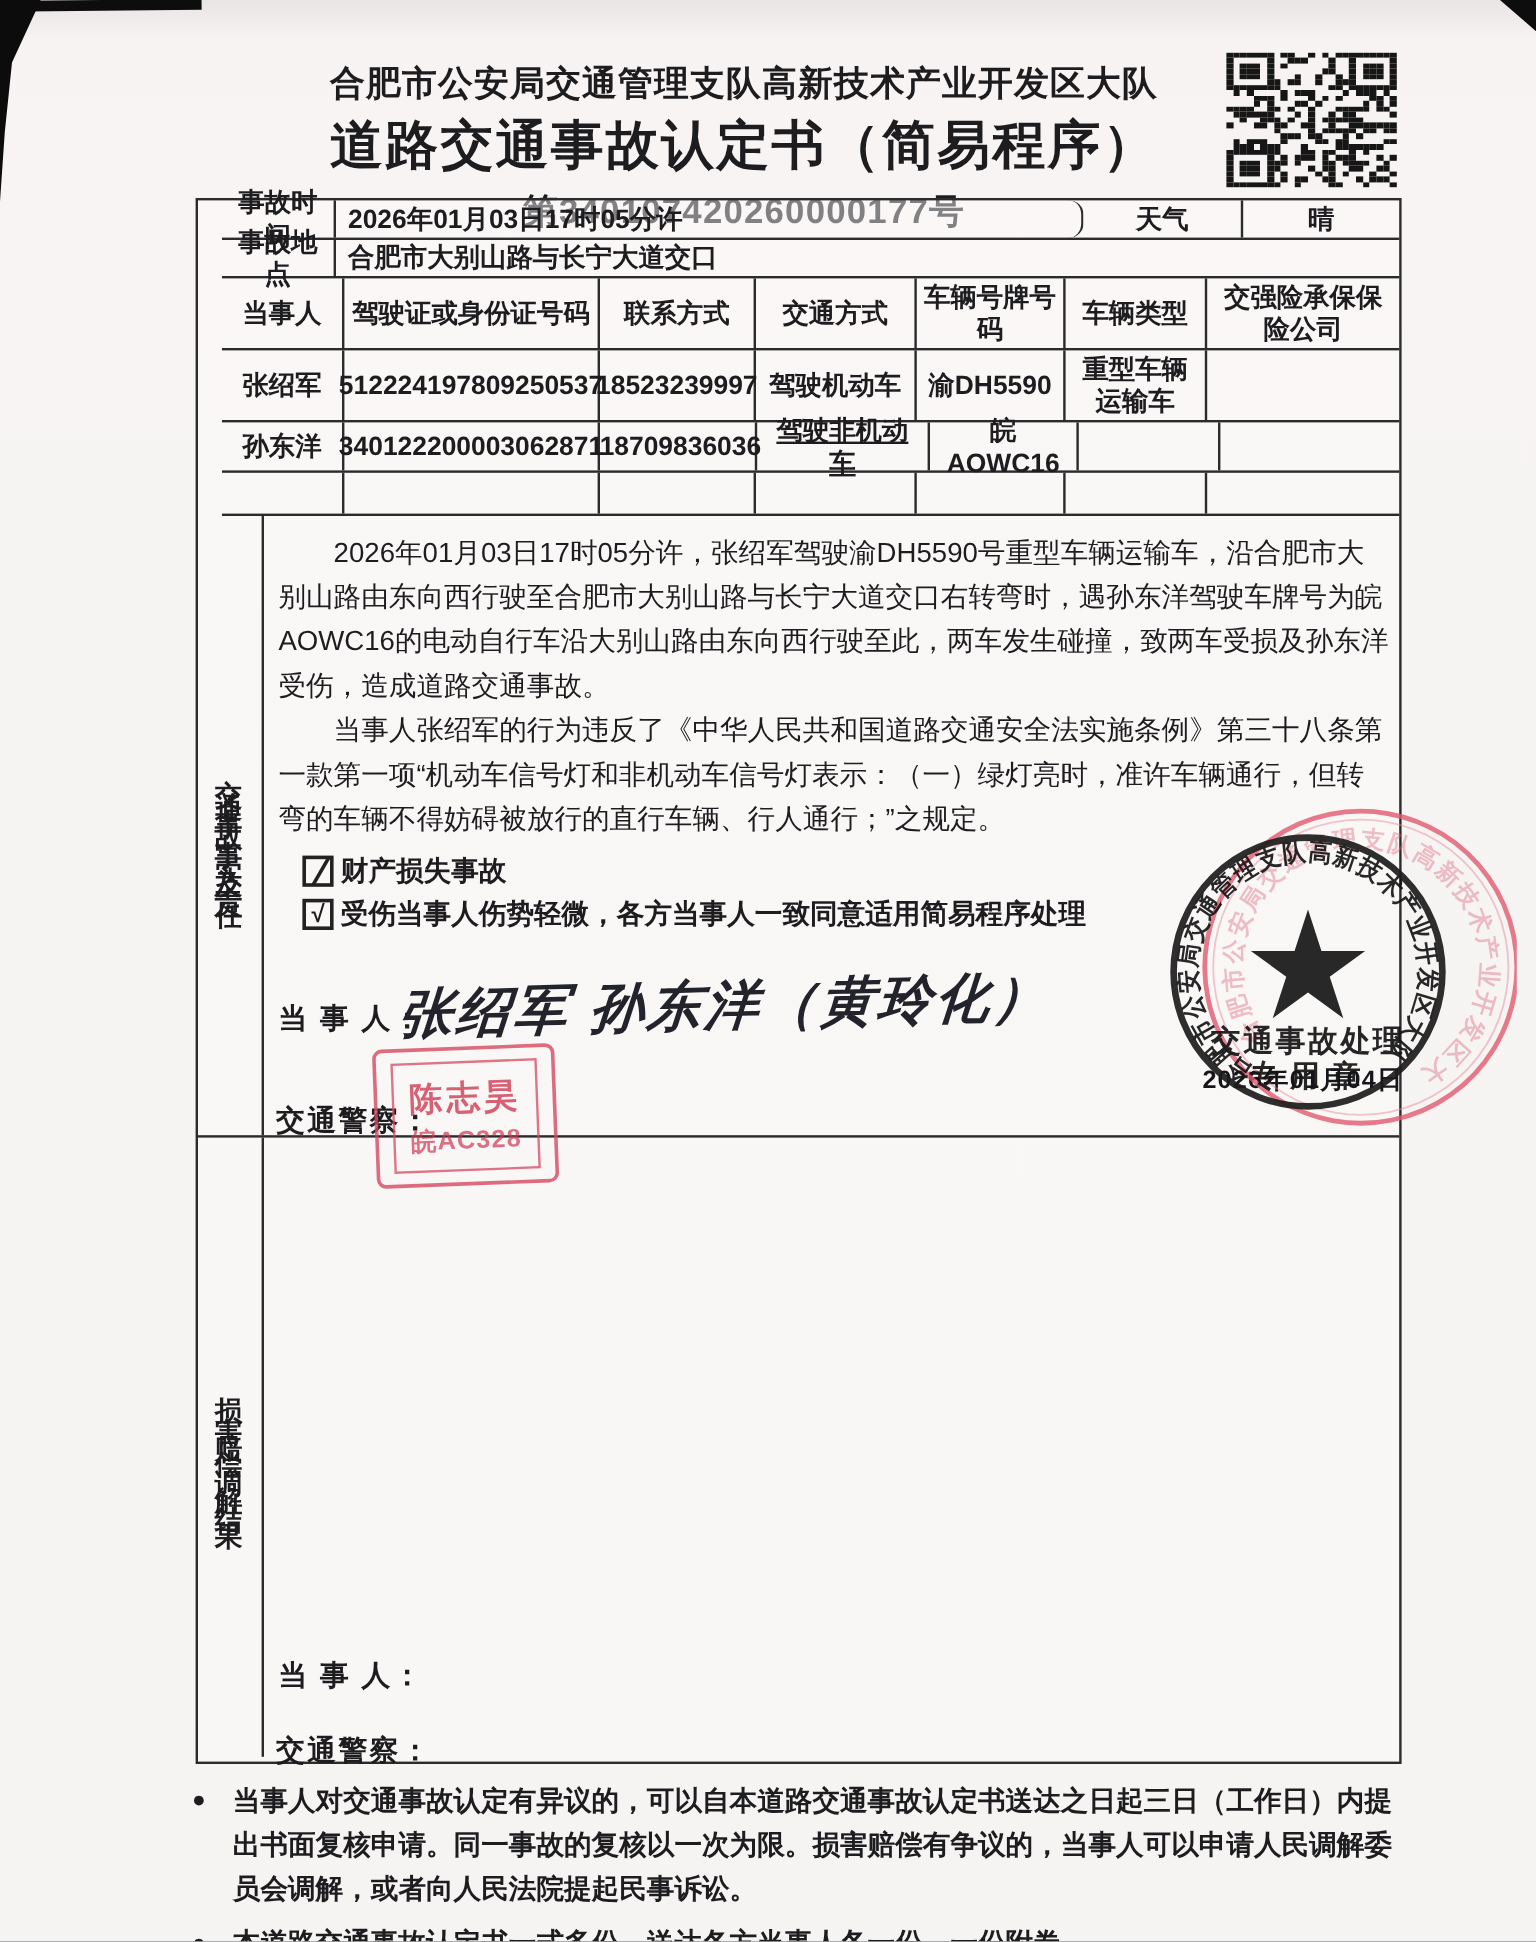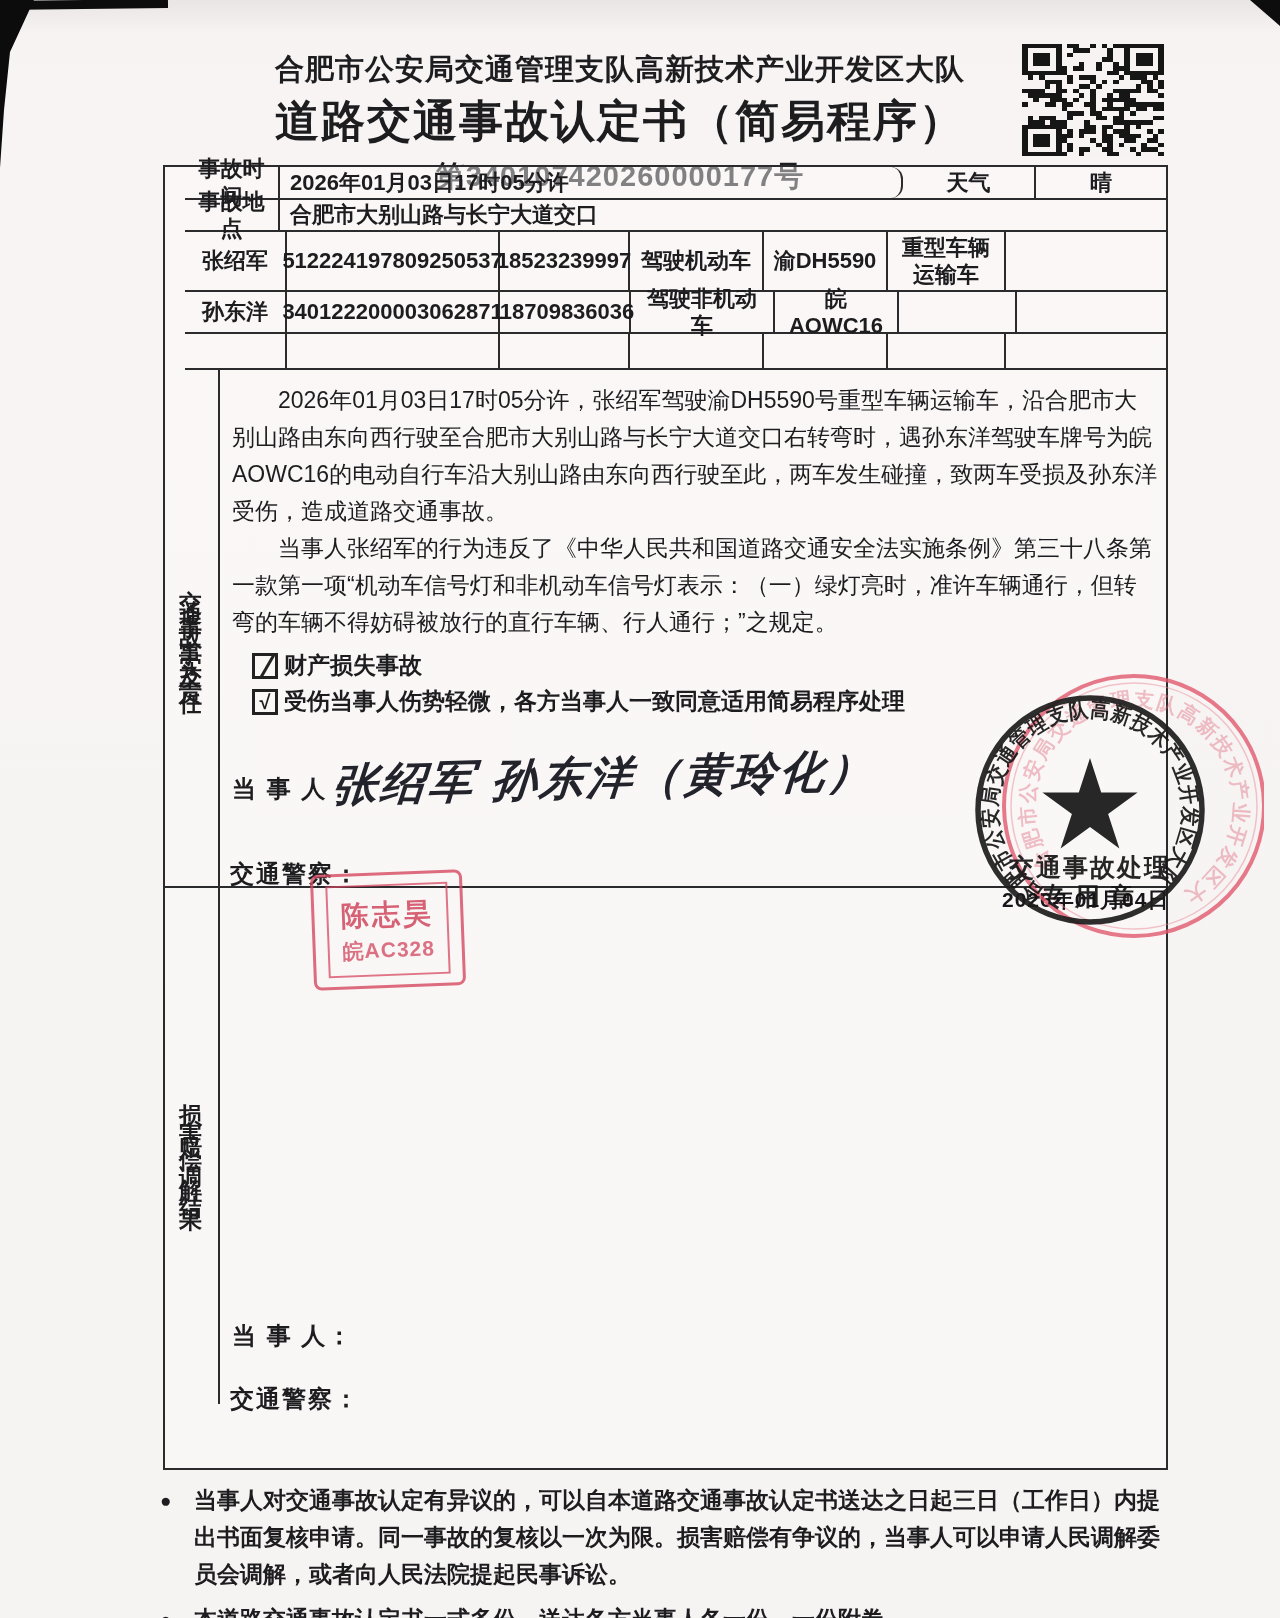--- a/index.html
+++ b/index.html
@@ -716,35 +716,46 @@
       <div class="cell left" style="flex:1;border-radius:12px;">2026年01月03日17时05分许</div>
       <div class="cell" style="width:133px;">天气</div>
       <div class="cell last" style="width:130px;">晴</div>
     </div>
 
     <div class="row" style="height:32px;">
       <div class="cell" style="width:95px;">事故地点</div>
       <div class="cell left last" style="flex:1;">合肥市大别山路与长宁大道交口</div>
     </div>
 
+    <div class="row" style="height:60px;">
+      <div class="cell" style="width:102px;">当事人</div>
+      <div class="cell" style="width:213px;">驾驶证或身份证号码</div>
+      <div class="cell" style="width:130px;">联系方式</div>
+      <div class="cell" style="width:134px;">交通方式</div>
+      <div class="cell" style="width:124px;">车辆号牌号码</div>
+      <div class="cell" style="width:118px;">车辆类型</div>
+      <div class="cell last" style="flex:1;">
+          <span style="max-width:140px;display:inline-block;">交强险承保保险公司</span>
+        </div>
+    </div>
 
     <div class="row" style="height:60px;">
       <div class="cell" style="width:102px;">张绍军</div>
       <div class="cell" style="width:213px;">512224197809250537</div>
       <div class="cell" style="width:130px;">18523239997</div>
       <div class="cell" style="width:134px;">驾驶机动车</div>
       <div class="cell" style="width:124px;">渝DH5590</div>
       <div class="cell" style="width:118px;">重型车辆运输车</div>
     </div>
 
     <div class="row" style="height:42px;">
       <div class="cell" style="width:102px;">孙东洋</div>
       <div class="cell" style="width:213px;">340122200003062871</div>
       <div class="cell" style="width:131px;padding-left:11px;">18709836036</div>
-      <div class="cell" style="width:144px;">驾驶非机动车</div>
+      <div class="cell" style="width:144px;text-decoration:underline;">驾驶非机动车</div>
       <div class="cell" style="width:124px;">皖AOWC16</div>
       <div class="cell" style="width:118px;"></div>
       <div class="cell last" style="flex:1;"></div>
     </div>
 
     <div class="row" style="height:36px;">
       <div class="cell" style="width:102px;"></div>
       <div class="cell" style="width:213px;"></div>
       <div class="cell" style="width:130px;"></div>
       <div class="cell" style="width:134px;"></div>

